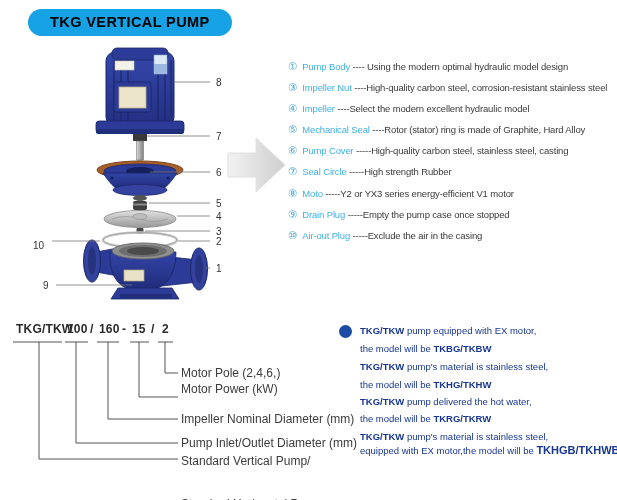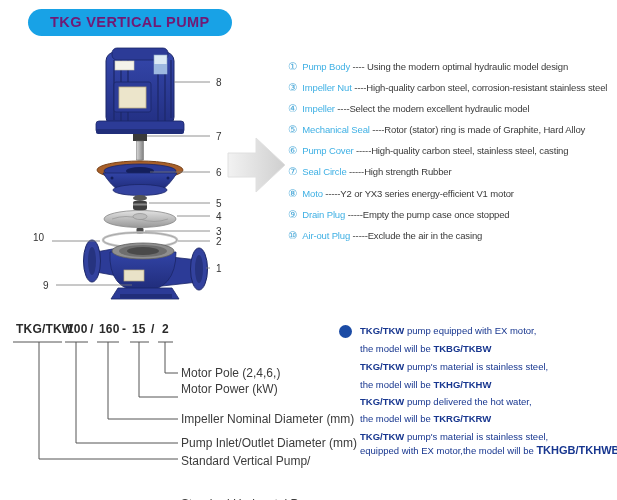--- a/index.html
+++ b/index.html
@@ -7,21 +7,21 @@
   body { font-family:"Liberation Sans", sans-serif; }
   #canvas {
     position:relative; width:617px; height:500px;
     background:#ffffff; overflow:hidden;
   }
   #artwork { position:absolute; left:0; top:0; width:617px; height:500px; }
 
   
   .title-banner {
     position:absolute; left:28px; top:9px;
-    background:#18a2e6; color:#701a75;
+    background:#18a2e6; color:#000000;
     font-size:14.5px; font-weight:bold; letter-spacing:.4px;
     padding:5px 22px 6px 22px; border-radius:14px;
     white-space:nowrap;
   }
 
   
   .parts-list { position:absolute; left:288px; top:56px; }
   .part-row {
     height:21.1px; line-height:21.1px; white-space:nowrap;
     font-size:9.5px; letter-spacing:-0.15px; color:#3a3a3a;
@@ -206,21 +206,21 @@
   </div>
 
   <span class="callout" style="left:216px; top:77px;">8</span>
   <span class="callout" style="left:216px; top:131px;">7</span>
   <span class="callout" style="left:216px; top:167px;">6</span>
   <span class="callout" style="left:216px; top:198px;">5</span>
   <span class="callout" style="left:216px; top:211px;">4</span>
   <span class="callout" style="left:216px; top:226px;">3</span>
   <span class="callout" style="left:216px; top:236px;">2</span>
   <span class="callout" style="left:216px; top:263px;">1</span>
-  <span class="callout" style="left:33px;  top:232px;">10</span>
+  <span class="callout" style="left:33px;  top:240px;">10</span>
   <span class="callout" style="left:43px;  top:280px;">9</span>
 
   <span class="code-seg" style="left:16px;">TKG/TKW</span>
   <span class="code-seg" style="left:67px;">100</span>
   <span class="code-seg" style="left:90px;">/</span>
   <span class="code-seg" style="left:99px;">160</span>
   <span class="code-seg" style="left:122px;">-</span>
   <span class="code-seg" style="left:132px;">15</span>
   <span class="code-seg" style="left:151px;">/</span>
   <span class="code-seg" style="left:162px;">2</span>

